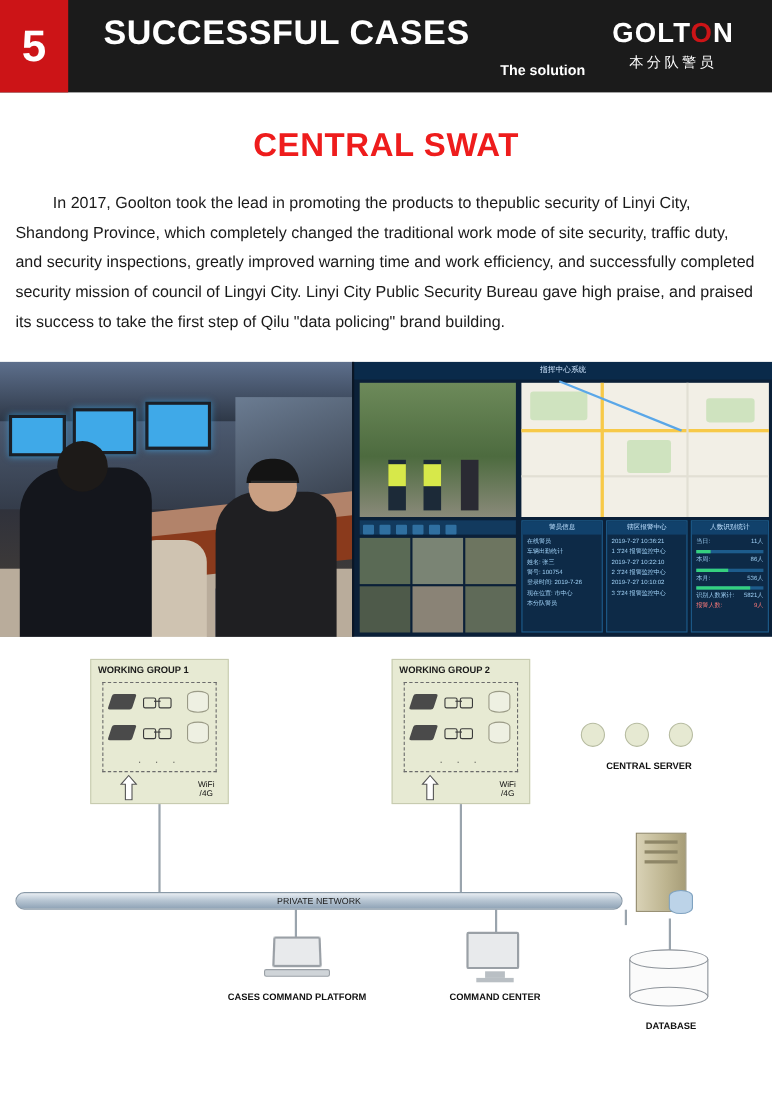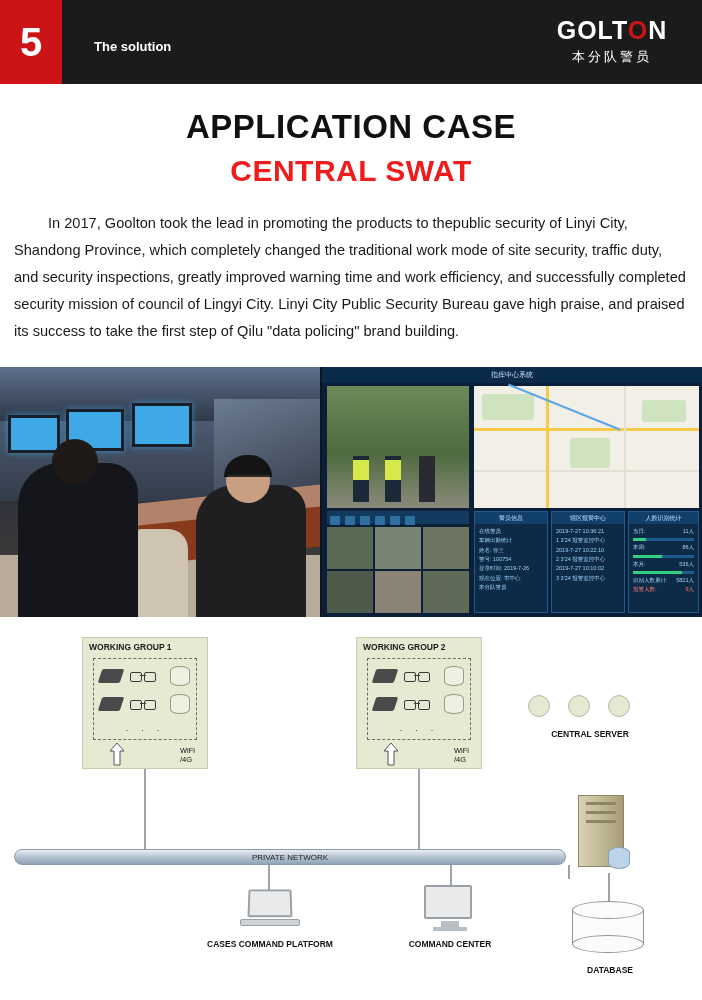--- a/index.html
+++ b/index.html
@@ -42,20 +42,21 @@
     font-size: 31px;
     font-weight: bold;
     letter-spacing: 0.5px;
     line-height: 1.1;
   }
   .header-sub {
     color: #ffffff;
     font-size: 13px;
     font-weight: bold;
     margin-top: 8px;
+    text-align: right;
   }
   .brand {
     width: 170px;
     display: flex;
     flex-direction: column;
     align-items: center;
     justify-content: center;
     padding-right: 10px;
   }
   .brand-name {
@@ -297,21 +298,21 @@
   .cyl {
     width: 20px; height: 20px; margin-left: auto;
     background: #eef0e2; border: 1px solid #9a9a86; border-radius: 50% / 22%;
   }
   .dots {
     position: absolute; bottom: 4px; left: 0; width: 100%;
     text-align: center; font-size: 9px; color: #333; letter-spacing: 5px;
   }
   .wifi-label {
     position: absolute; bottom: 4px; right: 12px;
-    font-size: 7.5px; line-height: 1.2; color: #111; text-align: left;
+    font-size: 7.5px; line-height: 1.2; color: #111; text-align: center;
   }
   .arrow-up {
     position: absolute; bottom: 2px; left: 26px;
     width: 16px; height: 24px;
   }
   .network-bar {
     position: absolute;
     left: 14px; top: 232px; width: 552px; height: 16px;
     background: linear-gradient(180deg,#e9eef3,#b9c7d4 45%,#8fa3b6);
     border: 1px solid #8a9aa8;
@@ -385,30 +386,30 @@
     position: absolute; width: 22px; height: 22px;
     background: #e6e9d2; border: 1px solid #b6bba0; border-radius: 50%;
   }
 </style>
 </head>
 <body>
 
 <div class="header">
   <div class="header-num">5</div>
   <div class="header-text">
+    <div class="header-title">SUCCESSFUL CASES</div>
     <div class="header-sub">The solution</div>
   </div>
   <div class="brand">
     <div class="brand-name"><span>G</span><span>OLT</span><span class="dot">O</span><span>N</span></div>
     <div class="brand-cn">本分队警员</div>
   </div>
 </div>
 
 <div class="title-block">
-  <div class="main-title">APPLICATION CASE</div>
   <div class="sub-title">CENTRAL SWAT</div>
 </div>
 
 <p class="paragraph">In 2017, Goolton took the lead in promoting the products to thepublic security of Linyi City, Shandong Province, which completely changed the traditional work mode of site security, traffic duty, and security inspections, greatly improved warning time and work efficiency, and successfully completed security mission of council of Lingyi City. Linyi City Public Security Bureau gave high praise, and praised its success to take the first step of Qilu "data policing" brand building.</p>
 
 <div class="photos">
 
   <div class="photo-left">
     <div class="pl-ceiling"></div>
     <div class="pl-wall"></div>

